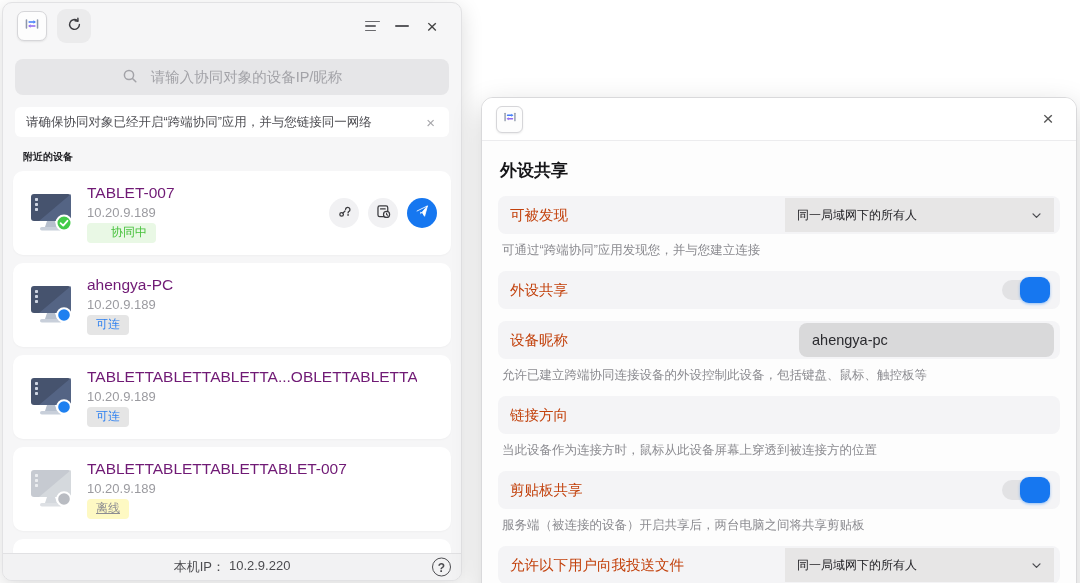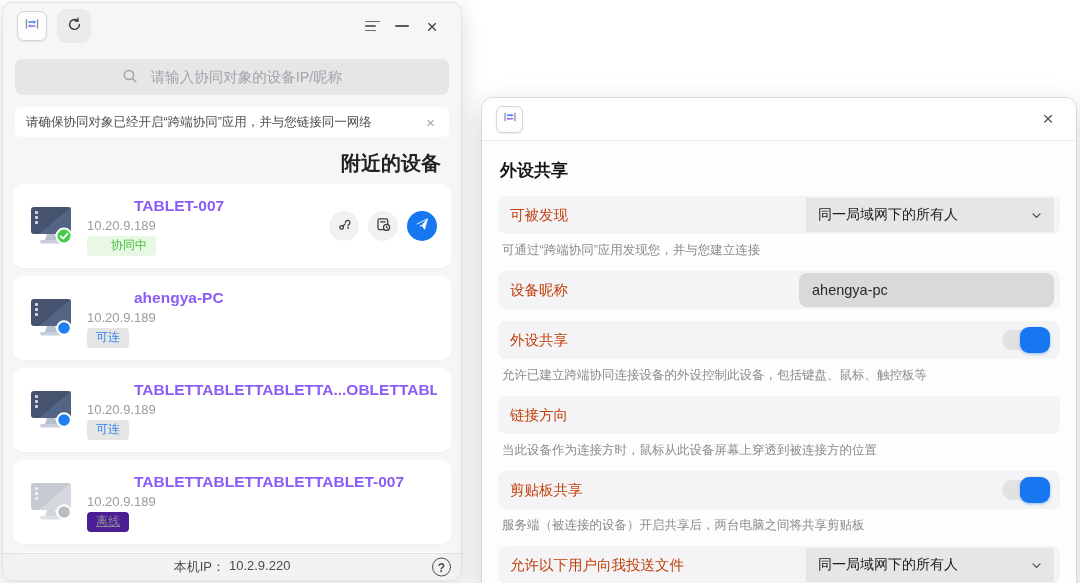--- a/index.html
+++ b/index.html
@@ -41,36 +41,36 @@
     margin:10px 12px 0; height:36px; flex:0 0 36px; border-radius:8px; background:#e6e6e8;
     display:flex; align-items:center; justify-content:center; gap:13px;
     color:#a3a3a8; font-size:14.5px; cursor:text;
   }
   .notice-bar {
     margin:12px 12px 0; height:30px; flex:0 0 30px; background:#ffffff; border-radius:6px;
     display:flex; align-items:center; padding:0 11px; font-size:12.5px; color:#4d4d52;
   }
   .notice-close { margin-left:auto; color:#a6a6aa; font-size:15px; line-height:1; cursor:pointer; padding:2px 3px; }
 
-  .section-title { padding:13px 20px 7px; font-size:20px; font-weight:700; color:#222226;text-align:right; }
+  .section-title { padding:13px 20px 7px; font-size:10px; font-weight:700; color:#222226; }
 
   .device-list { flex:1; overflow:hidden; padding:0 10px; }
   .device-card {
     background:#ffffff; border-radius:10px; height:84px; margin-bottom:8px;
     display:flex; align-items:center; padding:0 14px; cursor:pointer;
     box-shadow:0 1px 2px rgba(0,0,0,.03);
   }
   .dev-icon { width:48px; height:46px; flex:0 0 48px; position:relative; }
   .dev-info { margin-left:12px; min-width:0; display:flex; flex-direction:column; gap:3px; }
-  .dev-name { font-size:15.5px; font-weight:700; color:#8b5cf6; white-space:nowrap; overflow:hidden; max-width:330px;margin-left:47px; }
+  .dev-name { font-size:15.5px; font-weight:400; color:#701a75; white-space:nowrap; overflow:hidden; max-width:330px; }
   .dev-ip { font-size:13px; color:#9b9ba0; }
   .badge { display:inline-block; align-self:flex-start; font-size:12px; padding:2.5px 9px; border-radius:4px; line-height:1.25; }
   .badge.collab { color:#47c13c; background:#e9f8e5;padding-left:24px; }
   .badge.connectable { color:#2b7ff0; background:#e5e5e5; }
-  .badge.offline { color:#8d8d92; background:#4c1d95;text-decoration:underline; }
+  .badge.offline { color:#8d8d92; background:#fef9c3;text-decoration:underline; }
   .dev-actions { margin-left:auto; display:flex; align-items:center; gap:9px; }
   .act-btn {
     width:30px; height:30px; border-radius:50%; background:#f1f1f3;
     display:flex; align-items:center; justify-content:center; cursor:pointer;
   }
   .act-btn.primary { background:#1677f0; }
 
   .lwin-statusbar {
     flex:0 0 27px; background:#f2f2f3; border-top:1px solid #e1e1e3;
     display:flex; align-items:center; justify-content:center; position:relative;
@@ -102,23 +102,23 @@
   .settings-title { font-size:17px; font-weight:700; color:#151518; margin:4px 2px 14px; }
   .setting-row {
     background:#f4f4f6; border-radius:8px; height:38px;
     display:flex; align-items:center; padding:0 6px 0 12px; margin-top:12px;
   }
   .setting-row:first-of-type { margin-top:0; }
   .row-label { font-size:14.5px; color:#c2410c; }
   .row-caption { font-size:12.5px; color:#8b8b90; margin:8px 4px 2px; }
 
   .dropdown {
-    margin-left:auto; width:248px; height:34px; background:#e7e6e6; border-radius:0;
+    margin-left:auto; width:269px; height:34px; background:#e7e6e6; border-radius:0;
     display:flex; align-items:center; gap:8px; padding:0 12px; cursor:pointer;
-    font-size:14px; color:#1c1c20;
+    font-size:12px; color:#1c1c20;
   }
   .dropdown .dd-chevron { margin-left:auto; display:flex; }
   .text-input {
     margin-left:auto; width:255px; height:34px; background:#d9d9da; border:none; border-radius:8px;
     padding:0 13px; font-size:14.5px; color:#2a2a2e; outline:none;
     font-family:"Liberation Sans","DejaVu Sans",sans-serif;
   }
   .toggle { margin-left:auto; margin-right:4px; position:relative; width:48px; height:26px; cursor:pointer; }
   .toggle .track { position:absolute; left:0; top:3px; width:45px; height:20px; background:#e2e2e4; border-radius:10px; }
   .toggle .knob { position:absolute; right:0; top:0; width:30px; height:26px; background:#1677f0; border-radius:9px; box-shadow:0 1px 3px rgba(22,119,240,.45); }
@@ -339,30 +339,30 @@
         <span class="dd-chevron">
           <svg width="11" height="11" viewBox="0 0 12 12">
               <path d="M2.2 4.2 L6 8 L9.8 4.2" fill="none" stroke="#4b4b50" stroke-width="1.4" stroke-linecap="round" stroke-linejoin="round"></path>
             </svg>
         </span>
       </div>
     </div>
     <div class="row-caption">可通过“跨端协同”应用发现您，并与您建立连接</div>
 
     <div class="setting-row">
-      <span class="row-label">设备昵称</span>
-      <input class="text-input" type="text" value="ahengya-pc" style="">
-    </div>
-
-    <div class="setting-row">
       <span class="row-label">外设共享</span>
       <div class="toggle">
         <span class="track"></span>
         <span class="knob"></span>
       </div>
+    </div>
+
+    <div class="setting-row">
+      <span class="row-label">设备昵称</span>
+      <input class="text-input" type="text" value="ahengya-pc" style="">
     </div>
     <div class="row-caption">允许已建立跨端协同连接设备的外设控制此设备，包括键盘、鼠标、触控板等</div>
 
     <div class="setting-row">
       <span class="row-label">链接方向</span>
     </div>
     <div class="row-caption">当此设备作为连接方时，鼠标从此设备屏幕上穿透到被连接方的位置</div>
 
     <div class="setting-row">
       <span class="row-label">剪贴板共享</span>

